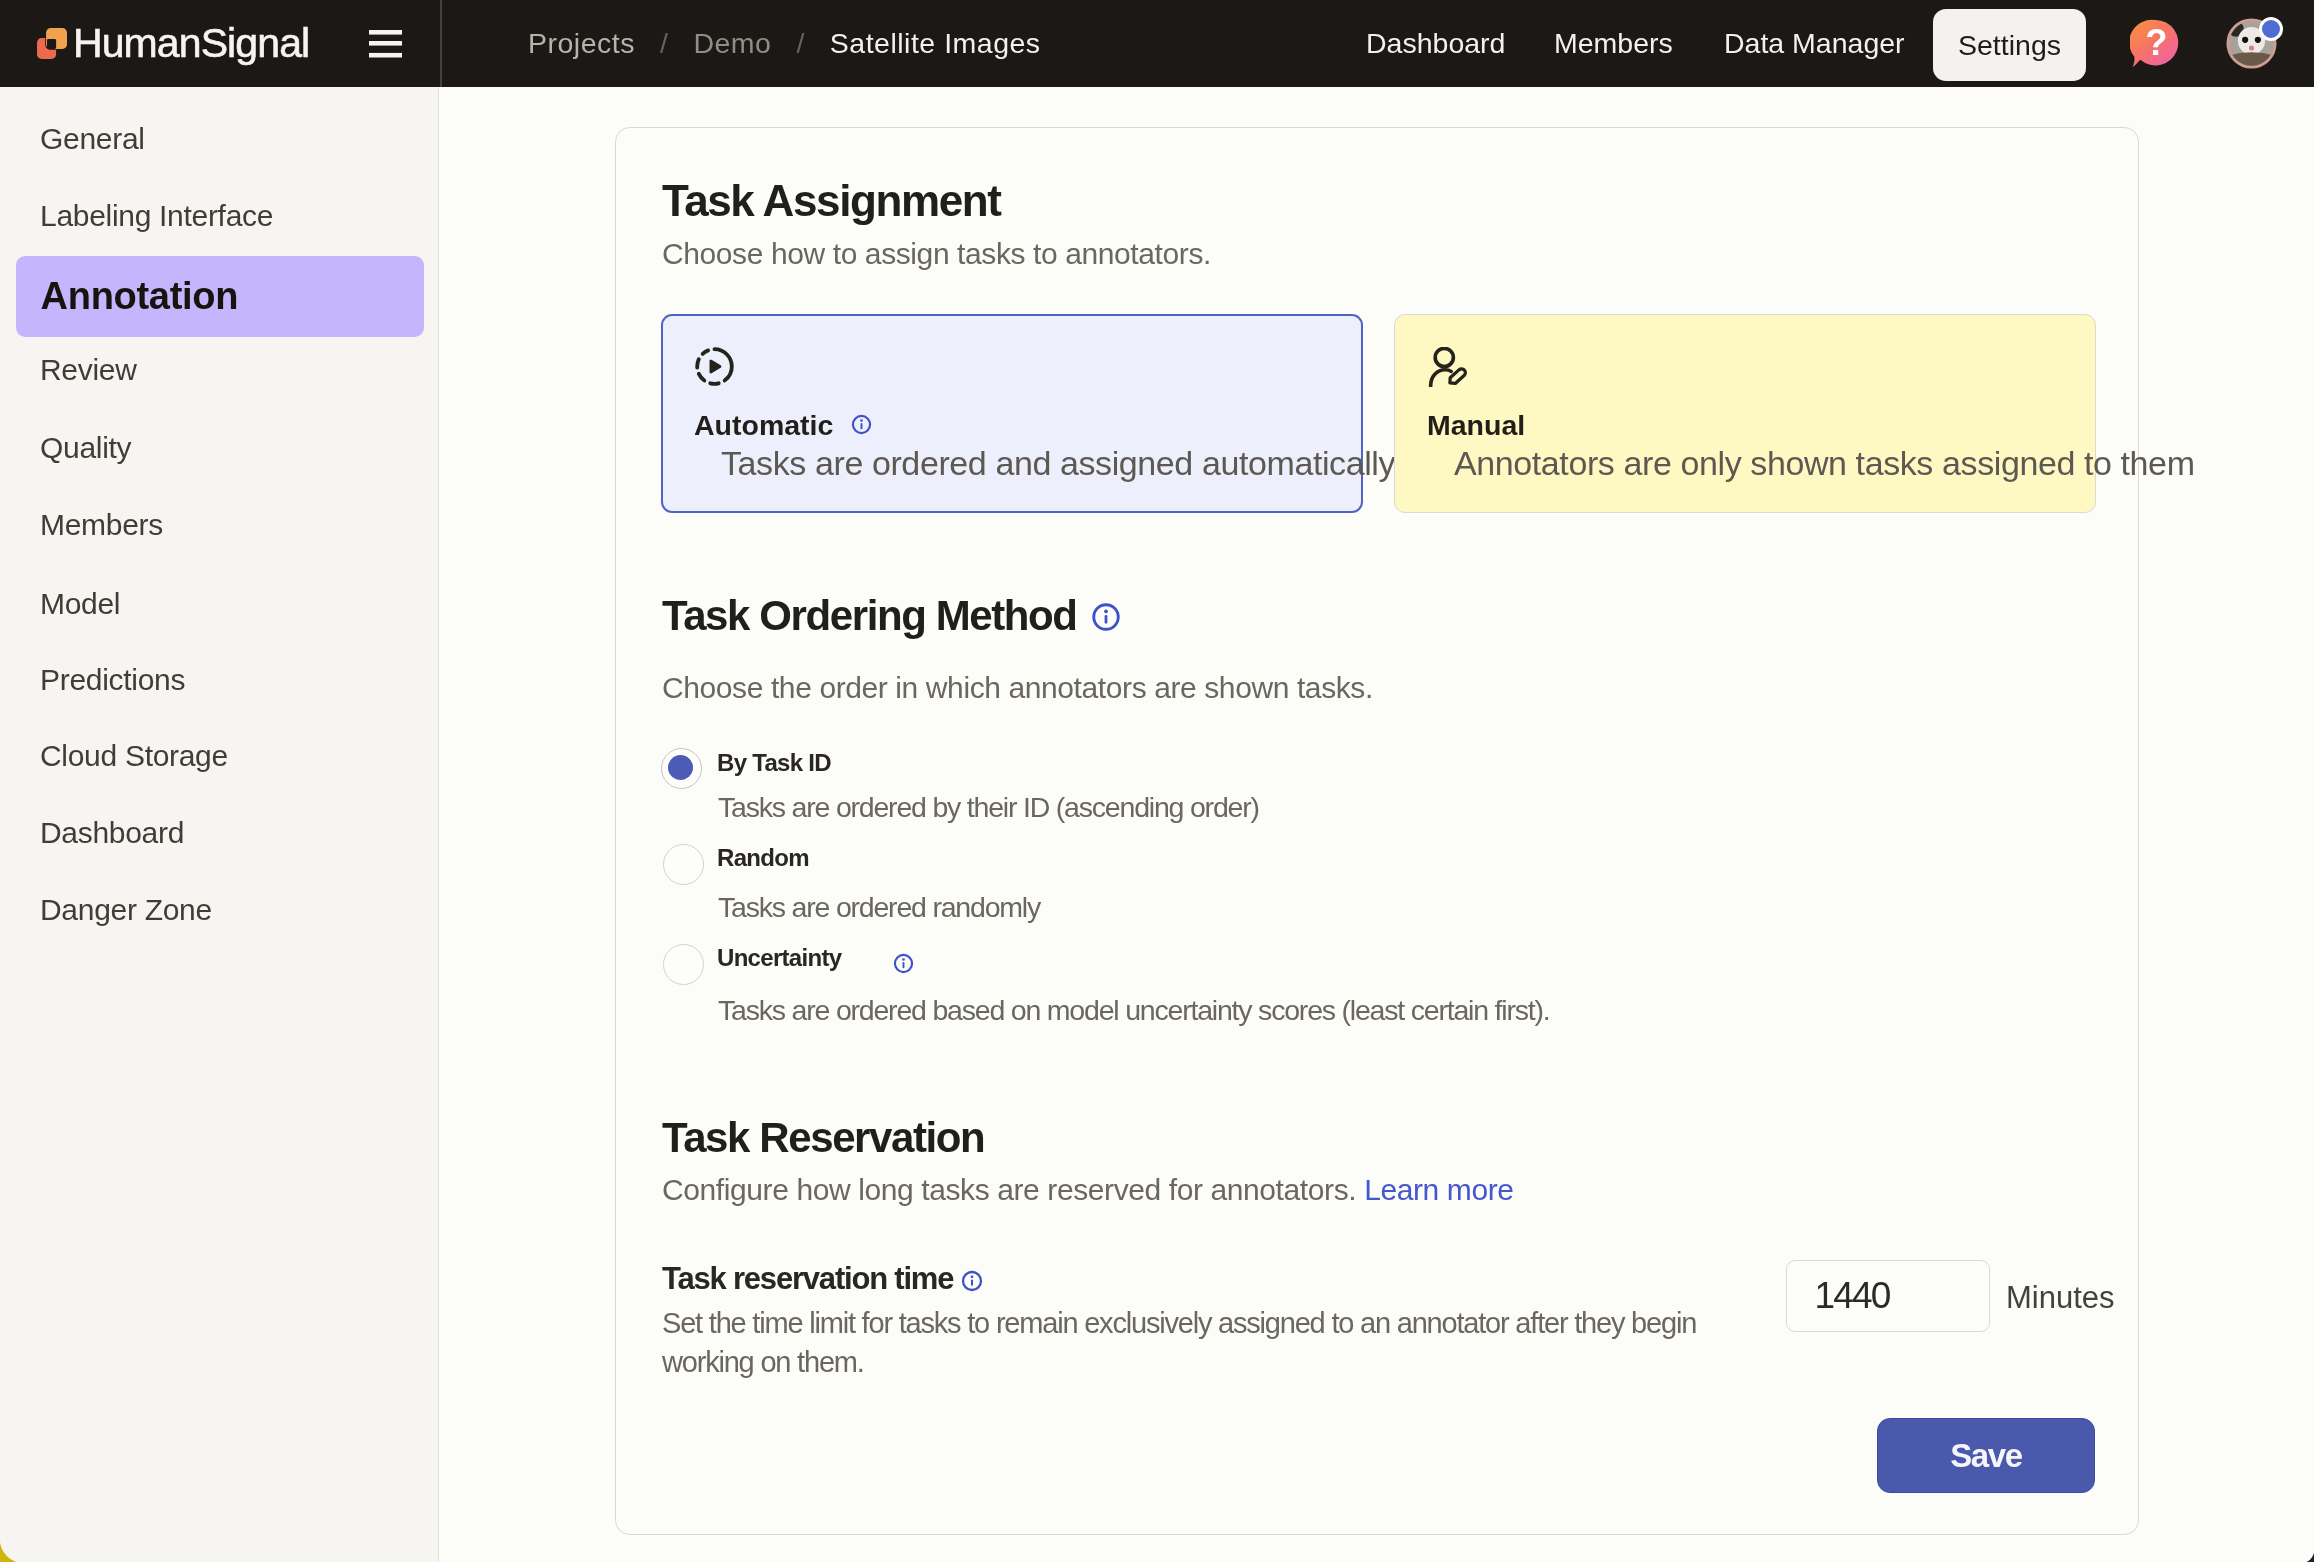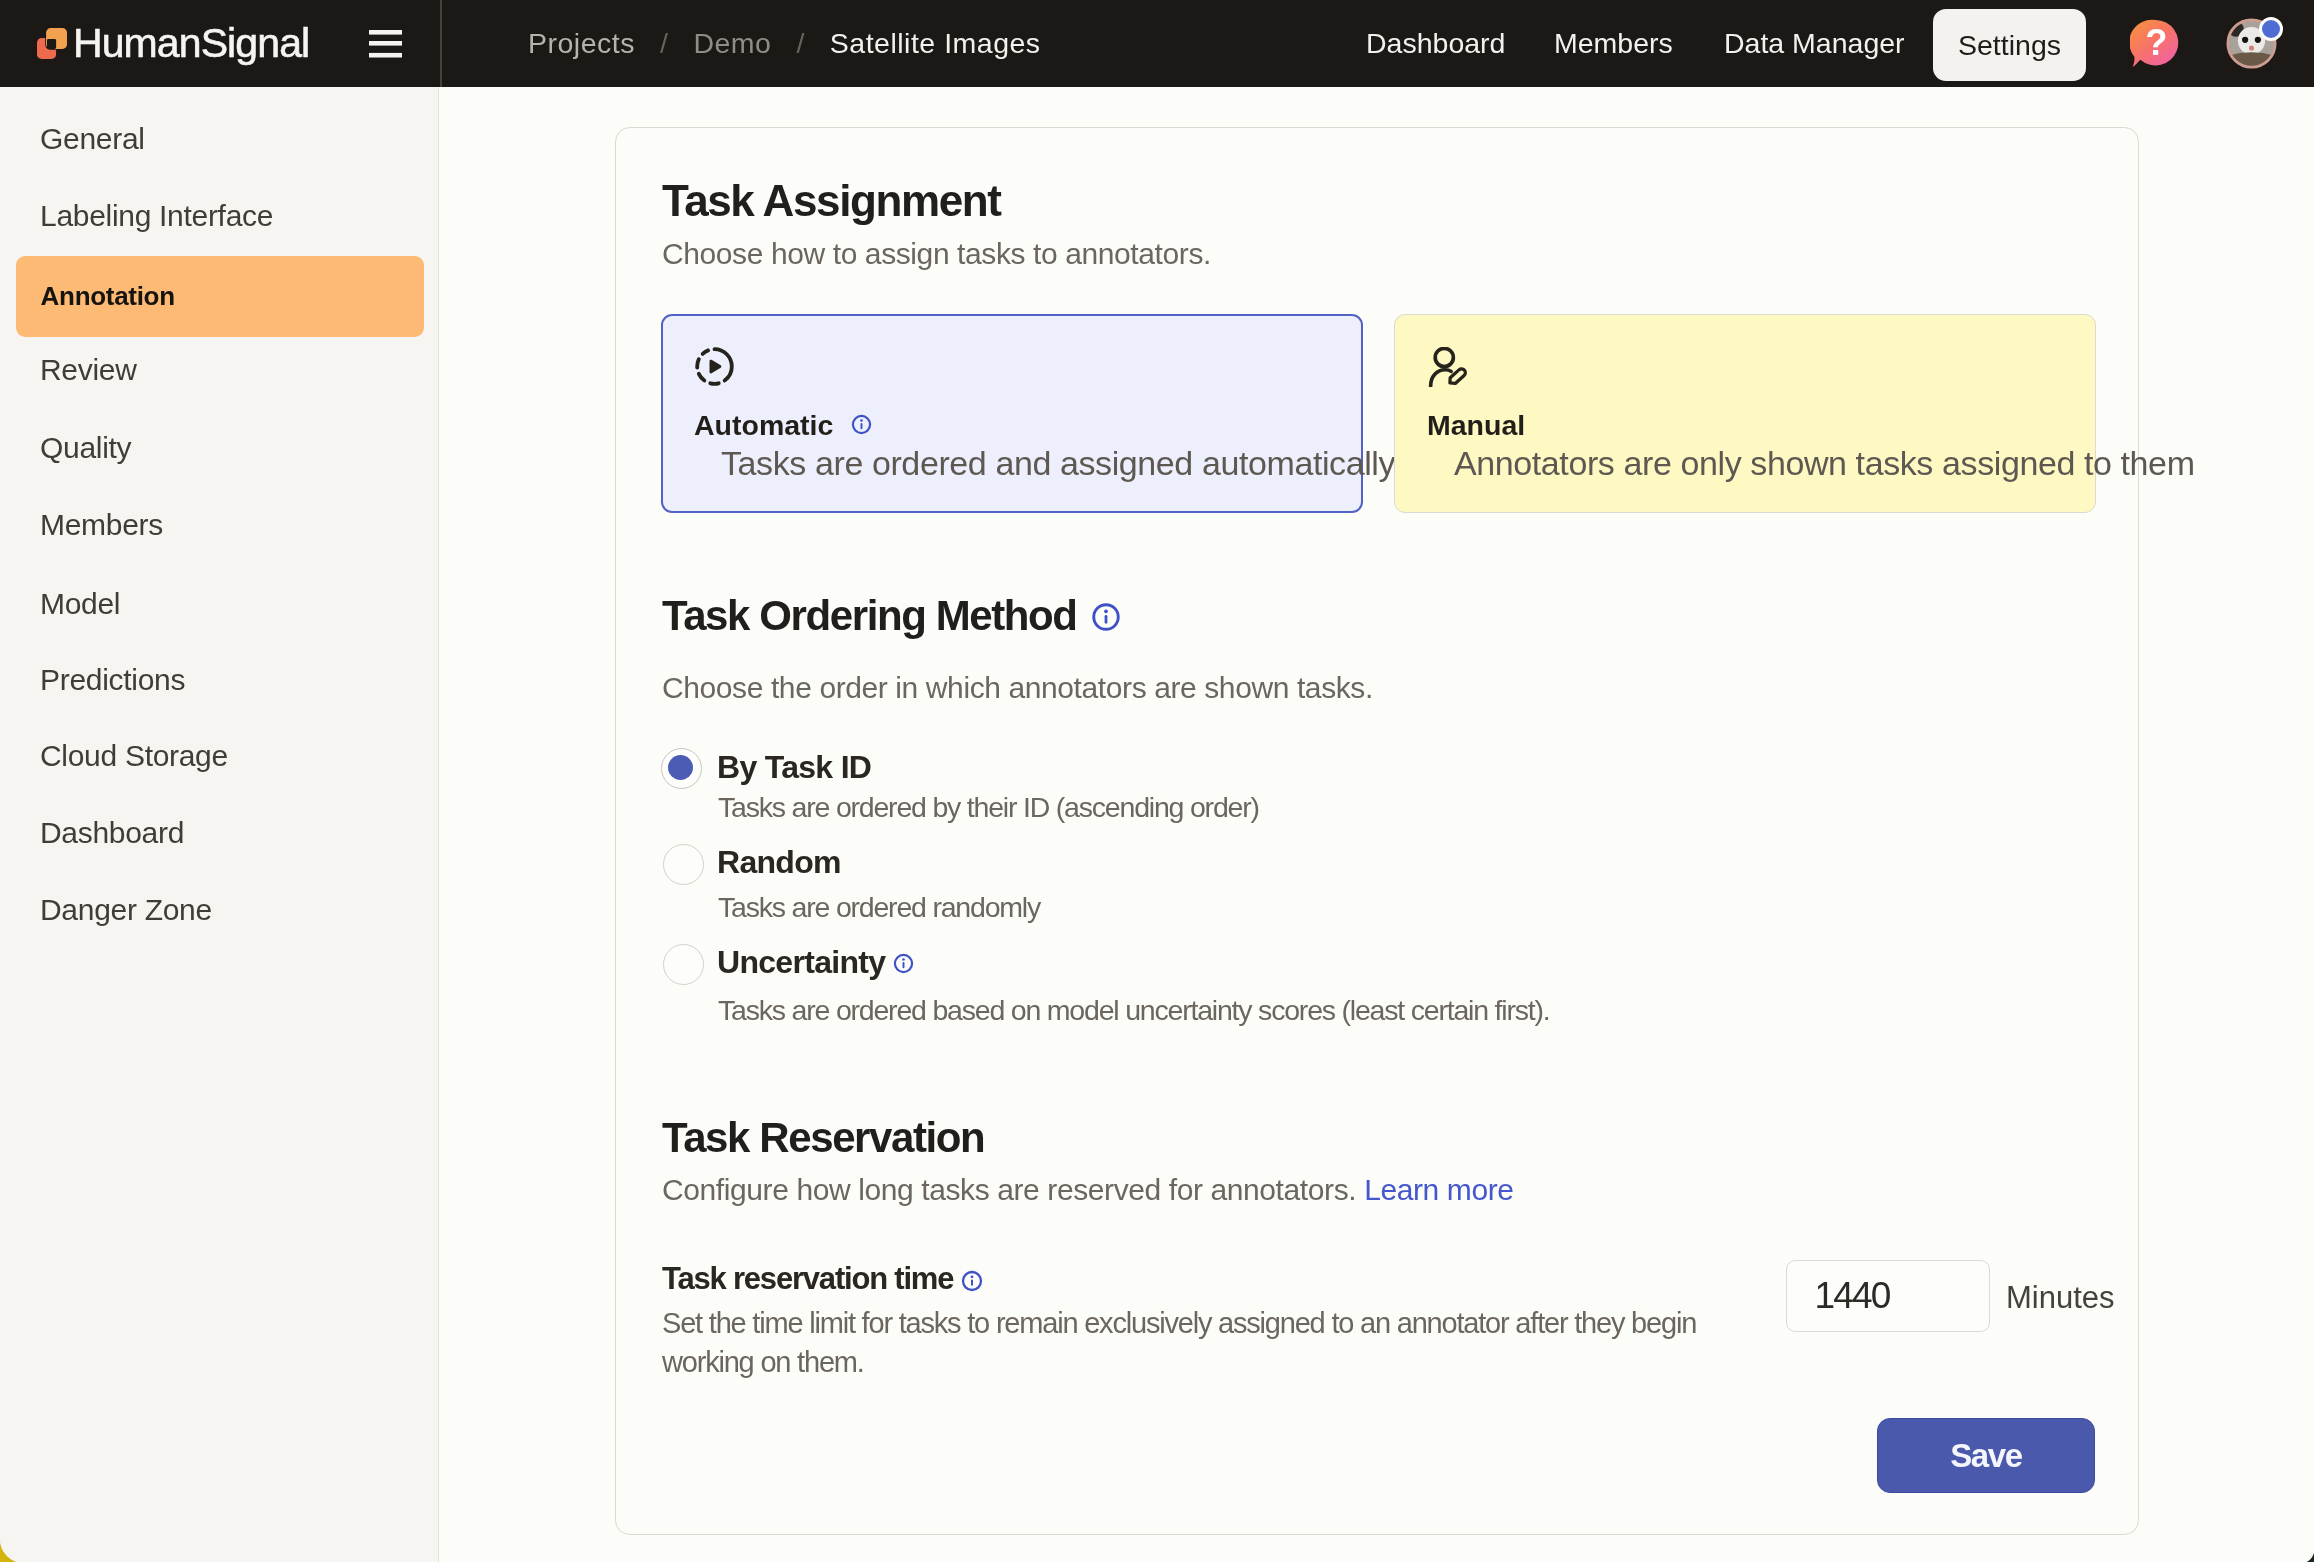--- a/index.html
+++ b/index.html
@@ -21,34 +21,34 @@
 .c1 { color:#b6b3ad; } .csep { color:#66635d; } .c2 { color:#908d87; } .c3 { color:#f3f1ed; }
 .nav { font-size:28.5px; color:#f3f1ed; }
 .settings-btn { position:absolute; left:1933px; top:9.2px; width:153px; height:72px; background:#f4f2ee; border-radius:13px; display:flex; align-items:center; justify-content:center; font-size:28.5px; color:#1f1d19; }
 .help { position:absolute; left:2130px; top:18.4px; }
 .avatar { position:absolute; left:2226px; top:18.4px; }
 .bluedot { position:absolute; left:2259px; top:17.4px; width:24px; height:24px; border-radius:50%; background:#4f6cd3; border:3.7px solid #fdfdfb; }
 
 
 .sidebar { position:absolute; top:87px; left:0; width:439px; bottom:0; background:#f6f5f2; border-right:1.8px solid #e2dfd9; }
 .sitem { position:absolute; left:0; height:77px; width:100%; display:flex; align-items:center; padding-left:40px; font-size:30px; letter-spacing:-0.3px; color:#403d37; }
-.shl { position:absolute; left:15.6px; top:169px; width:408px; height:81px; background:#fdba74; border-radius:9.2px; display:flex; align-items:center; padding-left:25px; font-size:26px; letter-spacing:-0.3px; font-weight:bold; color:#16140f; }
+.shl { position:absolute; left:15.6px; top:169px; width:408px; height:81px; background:#c4b5fd; border-radius:9.2px; display:flex; align-items:center; padding-left:25px; font-size:38px; letter-spacing:-0.3px; font-weight:bold; color:#16140f; }
 
 
 .content { position:absolute; top:87px; left:441px; right:0; bottom:0; background:#fcfcf9; }
 .card { position:absolute; left:174px; top:40px; width:1524px; height:1408px; border:1.8px solid #dcd8d1; border-radius:14.7px; }
 .h1 { font-size:44px; font-weight:bold; color:#211f1b; letter-spacing:-1.4px; }
 .h2 { font-size:42px; font-weight:bold; color:#211f1b; letter-spacing:-1.4px; }
 .grey { font-size:30px; letter-spacing:-0.4px; color:#6b675f; }
 .tile { position:absolute; top:186px; width:702px; height:199px; border-radius:11px; }
 .tile1 { left:45px; background:#edeffc; border:2.8px solid #5163c6; }
 .tile2 { left:778px; background:#fef9c3; border:1.8px solid #ddd9d1; }
 .ttitle { font-size:28.5px; font-weight:bold; color:#221f1b; }
 .tdesc { font-size:34px; letter-spacing:-0.4px; color:#5d5952;margin-left:27px; }
-.rlabel { font-size:32px; letter-spacing:-0.7px; font-weight:bold; color:#2a2723; }
+.rlabel { font-size:24px; letter-spacing:-0.7px; font-weight:bold; color:#2a2723; }
 .rdesc { font-size:28.5px; letter-spacing:-1.2px; color:#6b675f; }
 .radio { position:absolute; width:41px; height:41px; border-radius:50%; background:#fdfdfb; border:1.8px solid #d5d1c8; }
 .radio.sel { border-color:#c9c5bd; }
 .radio.sel::after { content:""; position:absolute; left:6.4px; top:6.4px; width:25px; height:25px; border-radius:50%; background:#4c5bb4; }
 .link { color:#4457cd; }
 .input { position:absolute; left:1170px; top:1132px; width:204px; height:72px; border:1.8px solid #ddd9d2; border-radius:9.2px; background:#fdfdfb; display:flex; align-items:center; padding-left:27.5px; font-size:37px; letter-spacing:-1.8px; color:#2c2a25; }
 .save { position:absolute; left:1261px; top:1290px; width:218px; height:75px; background:#4a59ac; border:1.8px solid #3c4ba0; border-radius:13px; display:flex; align-items:center; justify-content:center; font-size:33px; letter-spacing:-1.4px; font-weight:bold; color:#f5f6fc; }
 </style>
 </head>
 <body>

